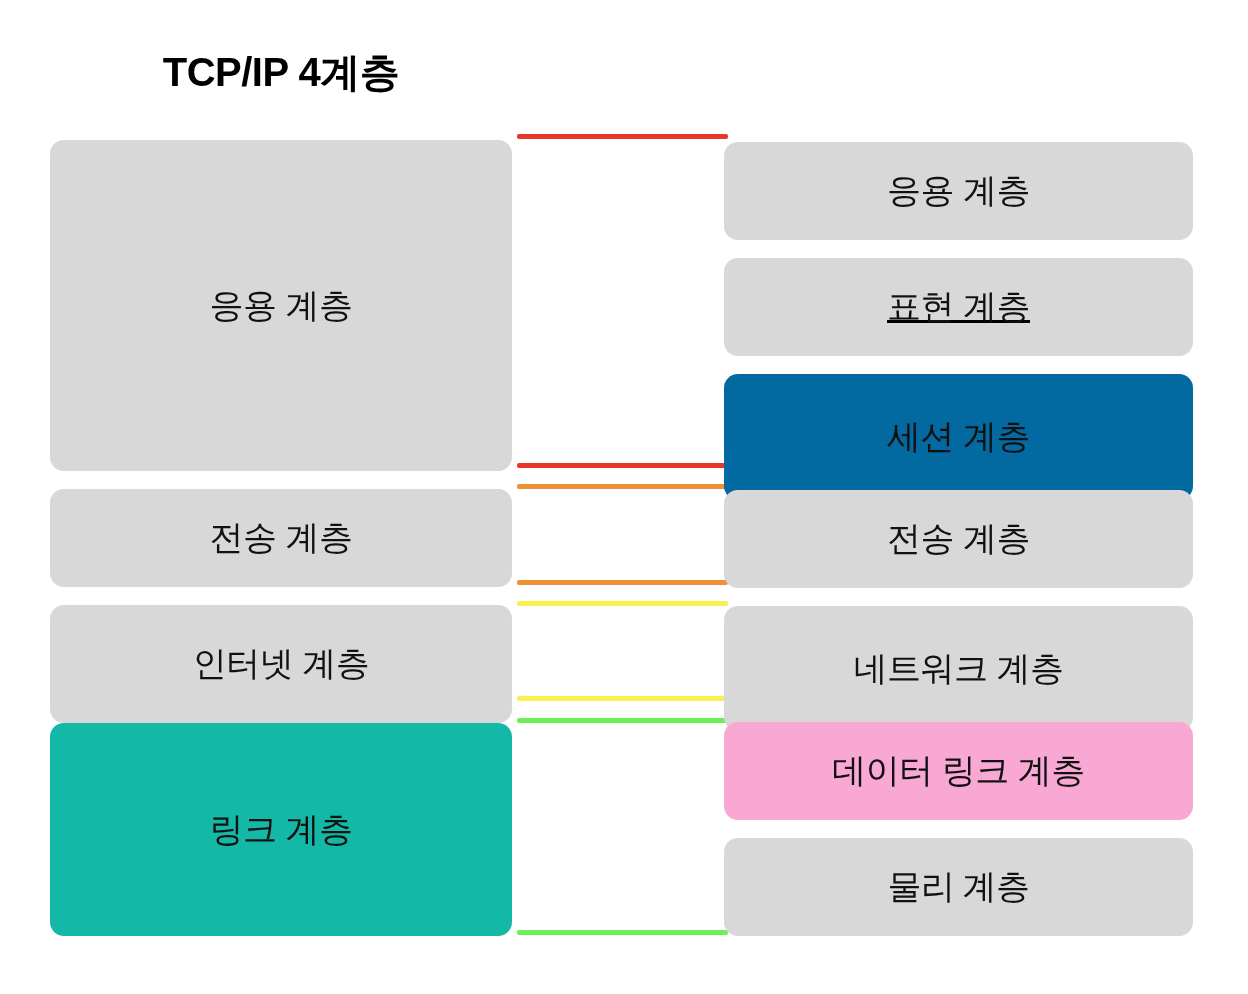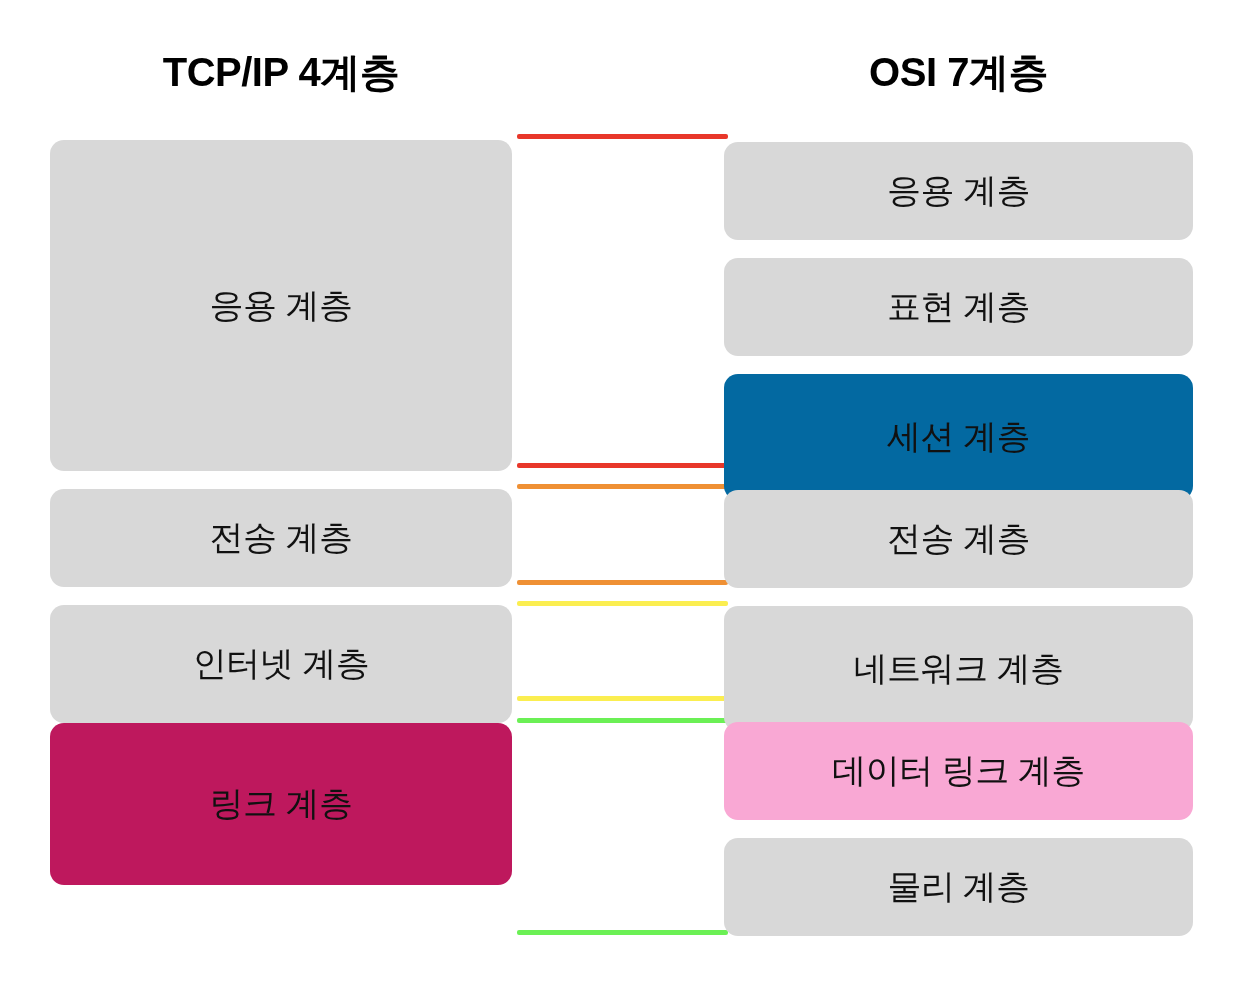--- a/index.html
+++ b/index.html
@@ -66,21 +66,20 @@
     border-radius: 2px;
   }
 </style>
 </head>
 <body>
 
 <div id="stage">
 
   <div class="col-title" id="title-left">TCP/IP 4계층</div>
 
-  <div class="col-title" id="title-right">OSI 7계층</div>
 
   <div id="connector-group">
       <div class="connector" style="top: 134px; background: rgb(232, 55, 42);"></div>
       <div class="connector" style="top: 463px; background: rgb(232, 55, 42);"></div>
       <div class="connector" style="top: 484px; background: rgb(239, 144, 52);"></div>
       <div class="connector" style="top: 580px; background: rgb(239, 144, 52);"></div>
       <div class="connector" style="top: 601px; background: rgb(251, 238, 80);"></div>
       <div class="connector" style="top: 696px; background: rgb(251, 238, 80);"></div>
       <div class="connector" style="top: 718px; background: rgb(107, 240, 85);"></div>
       <div class="connector" style="top: 930px; background: rgb(107, 240, 85);"></div>
@@ -89,30 +88,30 @@
   <div class="col-left" id="tcpip-column">
       <div class="layer-box" style="top: 140px; height: 331px; background: rgb(216, 216, 216);">
         <span class="layer-label" style="color: rgb(17, 17, 17);">응용 계층</span>
       </div>
       <div class="layer-box" style="top: 489px; height: 98px; background: rgb(216, 216, 216);">
         <span class="layer-label" style="color: rgb(17, 17, 17);">전송 계층</span>
       </div>
       <div class="layer-box" style="top: 605px; height: 118px; background: rgb(216, 216, 216);">
         <span class="layer-label" style="color: rgb(17, 17, 17);">인터넷 계층</span>
       </div>
-      <div class="layer-box" style="top: 723px; height: 162px; background: #be185d;">
+      <div class="layer-box" style="top: 723px; height: 213px; background: #14b8a6;">
         <span class="layer-label" style="color: rgb(17, 17, 17);">링크 계층</span>
       </div>
     </div>
 
   <div class="col-right" id="osi-column">
       <div class="layer-box" style="top: 142px; height: 98px; background: rgb(216, 216, 216);">
         <span class="layer-label" style="color: rgb(17, 17, 17);">응용 계층</span>
       </div>
-      <div class="layer-box" style="top: 258px; height: 98px; background: rgb(216, 216, 216);">
+      <div class="layer-box" style="top: 258px; height: 98px; background: rgb(216, 216, 216); text-decoration: underline;">
         <span class="layer-label" style="color: rgb(17, 17, 17);">표현 계층</span>
       </div>
       <div class="layer-box" style="top: 374px; height: 126px; background: #0369a1;">
         <span class="layer-label" style="color: rgb(17, 17, 17);">세션 계층</span>
       </div>
       <div class="layer-box" style="top: 490px; height: 98px; background: rgb(216, 216, 216);">
         <span class="layer-label" style="color: rgb(17, 17, 17);">전송 계층</span>
       </div>
       <div class="layer-box" style="top: 606px; height: 125px; background: rgb(216, 216, 216);">
         <span class="layer-label" style="color: rgb(17, 17, 17);">네트워크 계층</span>

